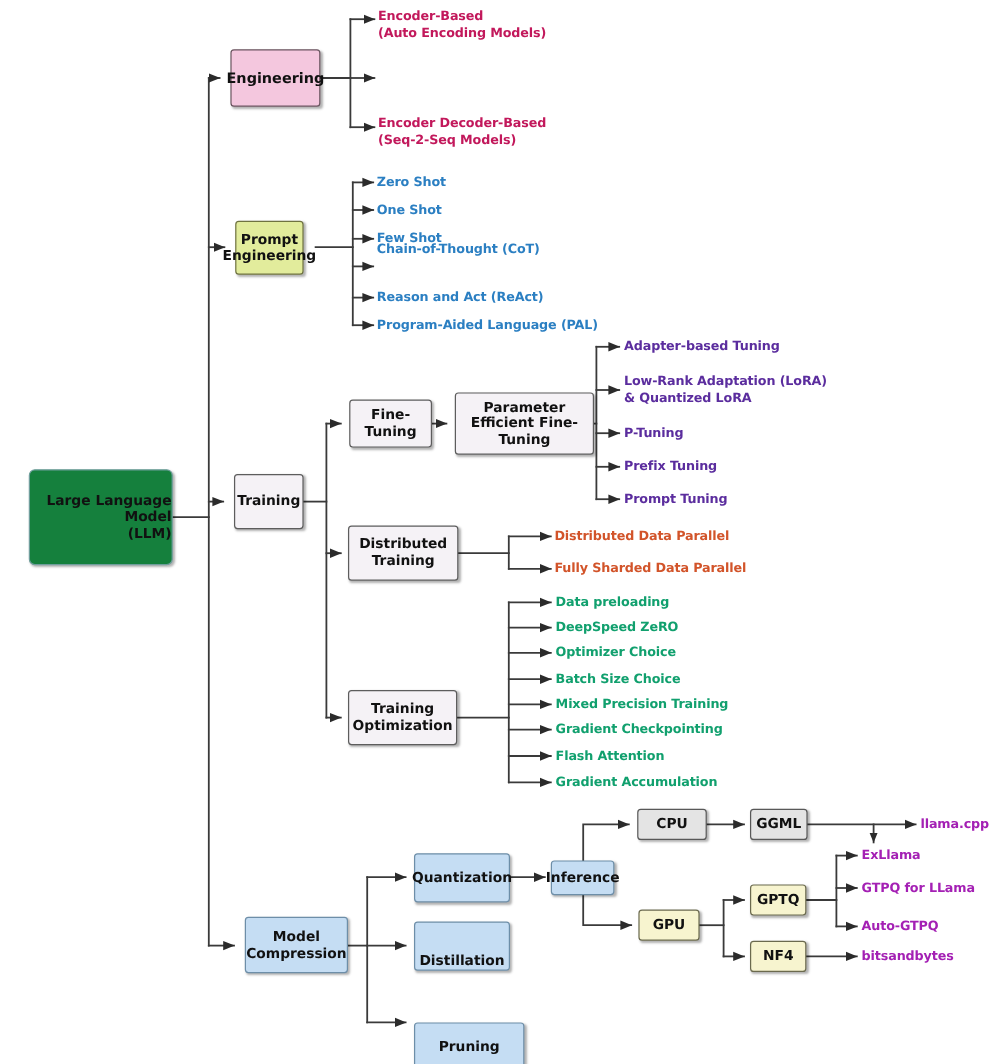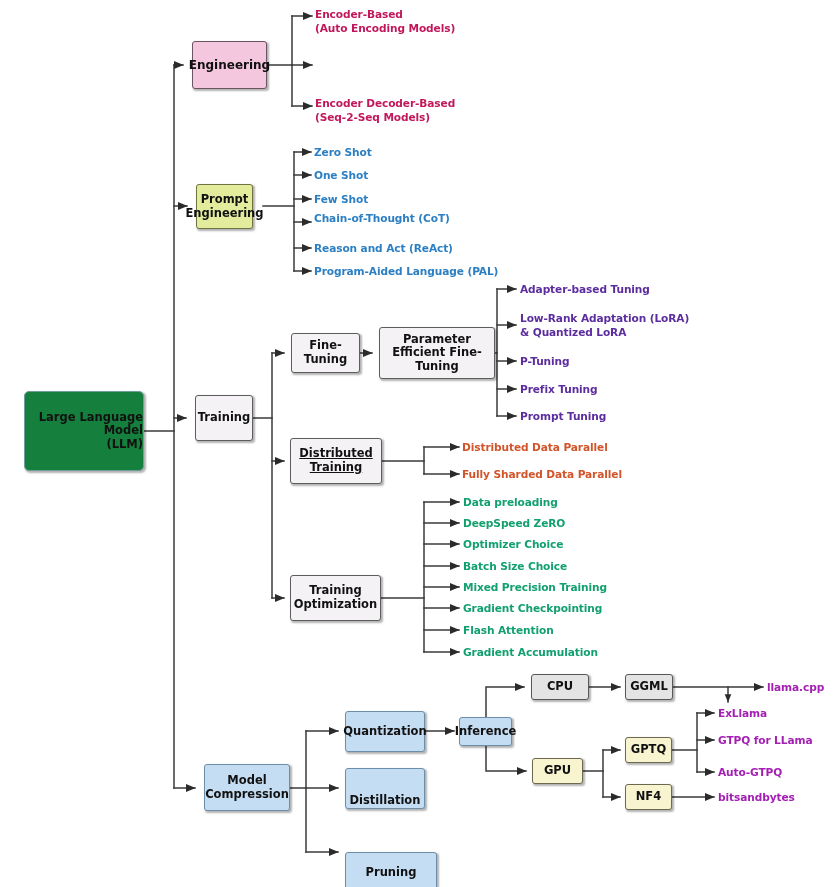--- a/index.html
+++ b/index.html
@@ -160,21 +160,21 @@
   <div class="node n-grey" style="left:291px;top:333px;width:69px;height:40px;">
     <span style="white-space: pre-line;">Fine-Tuning</span>
   </div>
 
   <div class="node n-grey" style="left:379px;top:327px;width:116px;height:52px;">
     <span style="white-space: pre-line;">Parameter
 Efficient Fine-
 Tuning</span>
   </div>
 
-  <div class="node n-grey" style="left:290px;top:438px;width:92px;height:46px;text-decoration:underline;">
+  <div class="node n-grey" style="left:290px;top:438px;width:92px;height:46px;">
     <span style="white-space: pre-line;">Distributed
 Training</span>
   </div>
 
   <div class="node n-grey" style="left:290px;top:575px;width:91px;height:46px;">
     <span style="white-space: pre-line;">Training
 Optimization</span>
   </div>
 
   <div class="node n-blue" style="left:204px;top:764px;width:86px;height:47px;">
@@ -219,21 +219,21 @@
   </div>
 
   <div class="leaf c-pink" style="left:315px;top:8px;">Encoder-Based
 (Auto Encoding Models)</div>
   <div class="leaf c-pink" style="left:315px;top:97px;">Encoder Decoder-Based
 (Seq-2-Seq Models)</div>
 
   <div class="leaf c-blue" style="left:314px;top:146px;">Zero Shot</div>
   <div class="leaf c-blue" style="left:314px;top:169px;">One Shot</div>
   <div class="leaf c-blue" style="left:314px;top:193px;">Few Shot</div>
-  <div class="leaf c-blue" style="left:314px;top:212px;">Chain-of-Thought (CoT)</div>
+  <div class="leaf c-blue" style="left:314px;top:202px;">Chain-of-Thought (CoT)</div>
   <div class="leaf c-blue" style="left:314px;top:242px;">Reason and Act (ReAct)</div>
   <div class="leaf c-blue" style="left:314px;top:265px;">Program-Aided Language (PAL)</div>
 
   <div class="leaf c-purple" style="left:520px;top:283px;">Adapter-based Tuning</div>
   <div class="leaf c-purple" style="left:520px;top:312px;">Low-Rank Adaptation (LoRA)
 &amp; Quantized LoRA</div>
   <div class="leaf c-purple" style="left:520px;top:355px;">P-Tuning</div>
   <div class="leaf c-purple" style="left:520px;top:383px;">Prefix Tuning</div>
   <div class="leaf c-purple" style="left:520px;top:410px;">Prompt Tuning</div>
 

